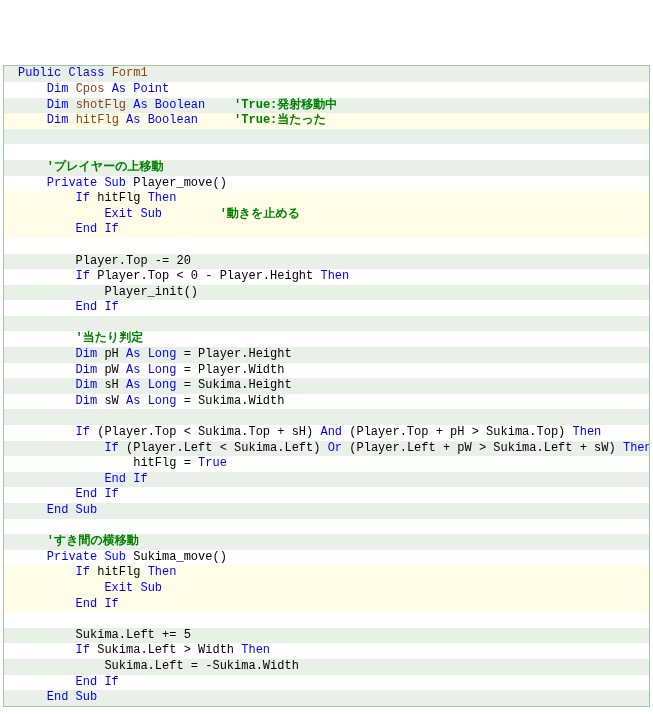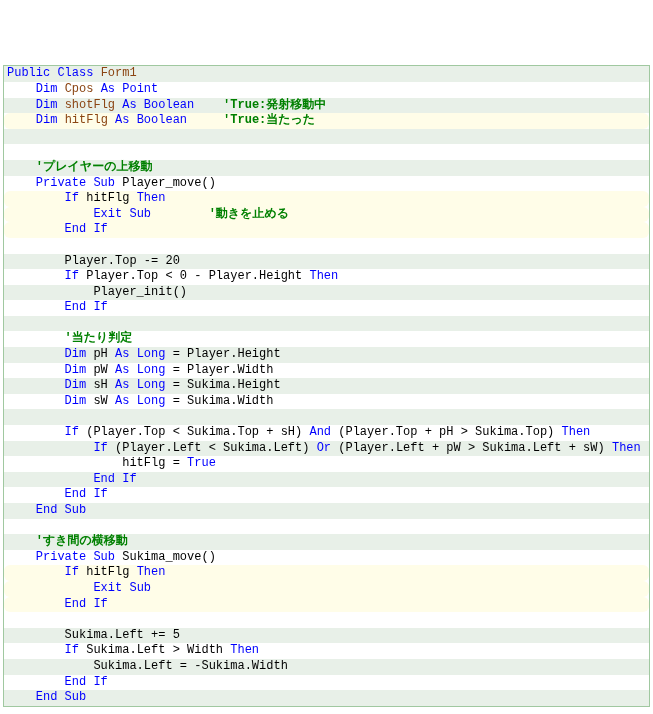--- a/index.html
+++ b/index.html
@@ -11,31 +11,30 @@
     line-height: 1.3;
     white-space: pre;
   }
   .code-block {
     border: 1px solid #a0c8a0;
     margin: 3px;
     overflow: hidden;
   }
   .line {
     min-height: 15.5px;
-    padding: 0 3px;
+    padding: 0 14px;
   }
   .striped:nth-child(odd) {
     background: #e8f0e8;
   }
   .striped:nth-child(even) {
     background: #ffffff;
   }
   .highlight {
     background: #fffde8 !important;
-    border-radius: 6px;
   }
   .kw { color: #0000ff; }
   .comment { color: #008000; font-weight: bold; }
   .ident { color: #000000; }
   .var { color: #8b4513; }
 </style>
 </head>
 <body>
 
 

